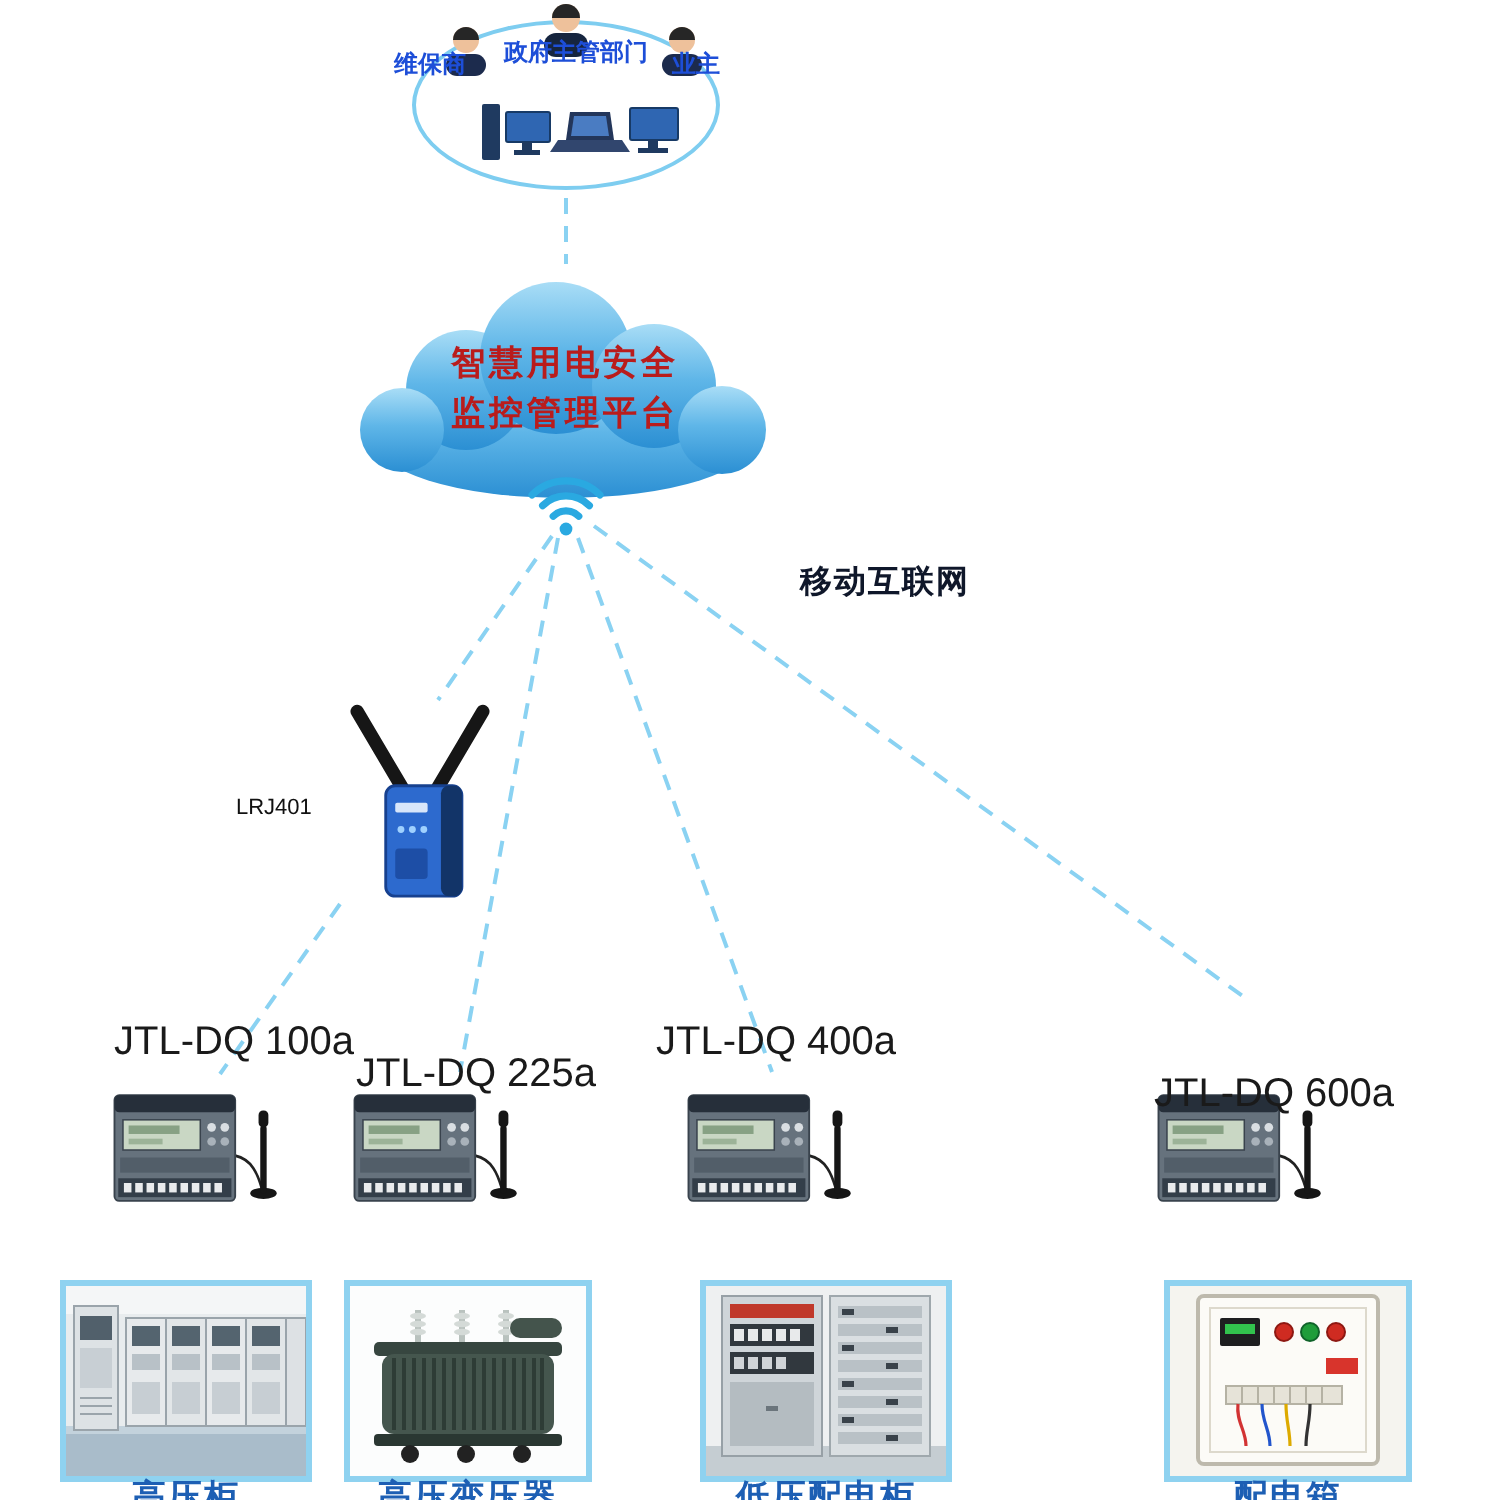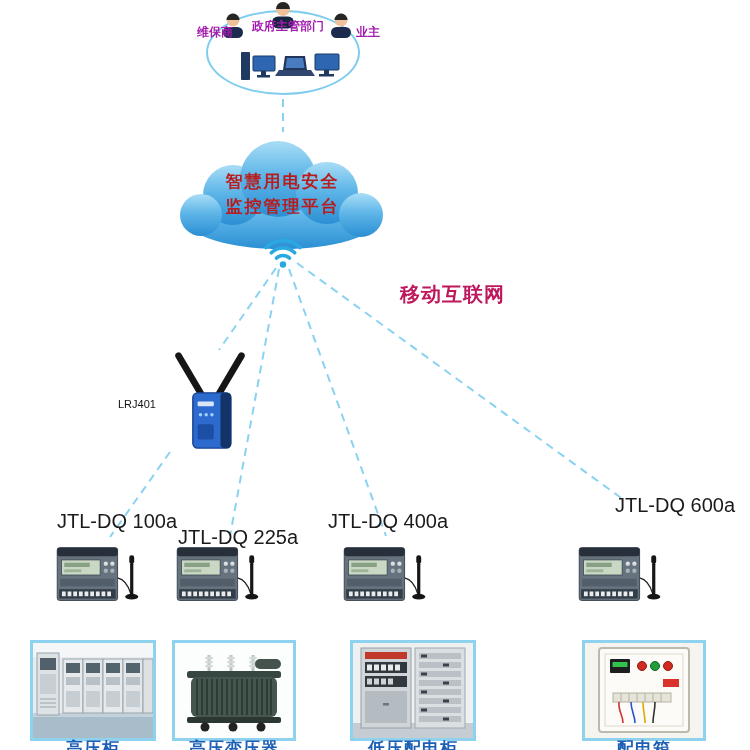--- a/index.html
+++ b/index.html
@@ -8,38 +8,38 @@
   .canvas { position:relative; width:750px; height:750px; background:#fff; overflow:hidden; }
   .abs { position:absolute; }
 
   .stakeholder-ellipse {
     left:206px; top:10px; width:154px; height:85px;
     border:2px solid #7ecdf0; border-radius:50%;
     background:#fff; z-index:1;
   }
   .people-svg { left:203px; top:0; z-index:2; overflow:visible; }
   .actor-label {
-    z-index:5; color:#a21caf; font-size:12px; font-weight:bold;
+    z-index:5; color:#1d4ed8; font-size:12px; font-weight:bold;
     text-align:center; line-height:14px; white-space:nowrap;
   }
 
   .connections { left:0; top:0; z-index:0; }
 
   .cloud { left:175px; top:133px; width:215px; height:120px; z-index:2; }
   .cloud svg { position:absolute; left:0; top:0; }
   .cloud-text {
     position:absolute; left:0; top:36px; width:100%;
     text-align:center; color:#b91c1c; font-weight:bold;
     font-size:17px; line-height:25px; letter-spacing:2px; z-index:3;
   }
 
   .wifi { left:261px; top:233px; z-index:2; }
 
   .net-label {
-    left:400px; top:281px; color:#be185d; font-size:20px;
+    left:400px; top:281px; color:#0f172a; font-size:16px;
     font-weight:bold; letter-spacing:1px; z-index:2; white-space:nowrap;
   }
 
   .router-label { left:118px; top:398px; font-size:11px; color:#111; z-index:2; white-space:nowrap; }
 
   .meter-label { font-size:20px; color:#1a1a1a; z-index:2; white-space:nowrap; }
 
   .photo {
     border:3px solid #8fd2f0; background:#fff; z-index:2;
     width:126px; height:101px;
@@ -143,21 +143,21 @@
     </g>
     <g>
       <rect x="112" y="54" width="24" height="16" rx="1" fill="#2f66b2" stroke="#173a66"></rect>
       <rect x="121" y="70" width="5" height="4" fill="#1f3a60"></rect>
       <rect x="116" y="74" width="15" height="2.5" fill="#1f3a60"></rect>
     </g>
   </svg>
 
   <div class="abs actor-label" style="left:190px; top:25px; width:50px;">维保商</div>
   <div class="abs actor-label" style="left:244px; top:19px; width:88px;">政府主管部门</div>
-  <div class="abs actor-label" style="left:348px; top:25px; width:40px;">业主</div>
+  <div class="abs actor-label" style="left:328px; top:25px; width:40px;">业主</div>
 
   <div class="abs cloud">
     <svg width="215" height="120" viewBox="0 0 215 120">
       <defs>
         <linearGradient id="cg" x1="0" y1="0" x2="0" y2="1">
           <stop offset="0" stop-color="#a9ddf6"></stop>
           <stop offset="0.45" stop-color="#5fb6e8"></stop>
           <stop offset="1" stop-color="#2b8fd3"></stop>
         </linearGradient>
       </defs>
@@ -188,21 +188,21 @@
   <div class="abs net-label">移动互联网</div>
 
   <div class="abs router-label">LRJ401</div>
   <svg class="abs" style="left:165px; top:350px;" width="90" height="100" viewBox="0 0 90 105">
       <use href="#sym-router"></use>
     </svg>
 
   <div class="abs meter-label" style="left:57px;  top:510px;">JTL-DQ 100a</div>
   <div class="abs meter-label" style="left:178px; top:510px;margin-top:16px;">JTL-DQ 225a</div>
   <div class="abs meter-label" style="left:328px; top:510px;">JTL-DQ 400a</div>
-  <div class="abs meter-label" style="left:577px; top:494px;margin-left:38px;">JTL-DQ 600a</div>
+  <div class="abs meter-label" style="left:577px; top:536px;">JTL-DQ 600a</div>
 
   <svg class="abs" style="left:55px;  top:542px;" width="95" height="66" viewBox="0 0 100 70">
       <use href="#sym-meter"></use>
     </svg>
   <svg class="abs" style="left:175px; top:542px;" width="95" height="66" viewBox="0 0 100 70">
       <use href="#sym-meter"></use>
     </svg>
   <svg class="abs" style="left:342px; top:542px;" width="95" height="66" viewBox="0 0 100 70">
       <use href="#sym-meter"></use>
     </svg>

